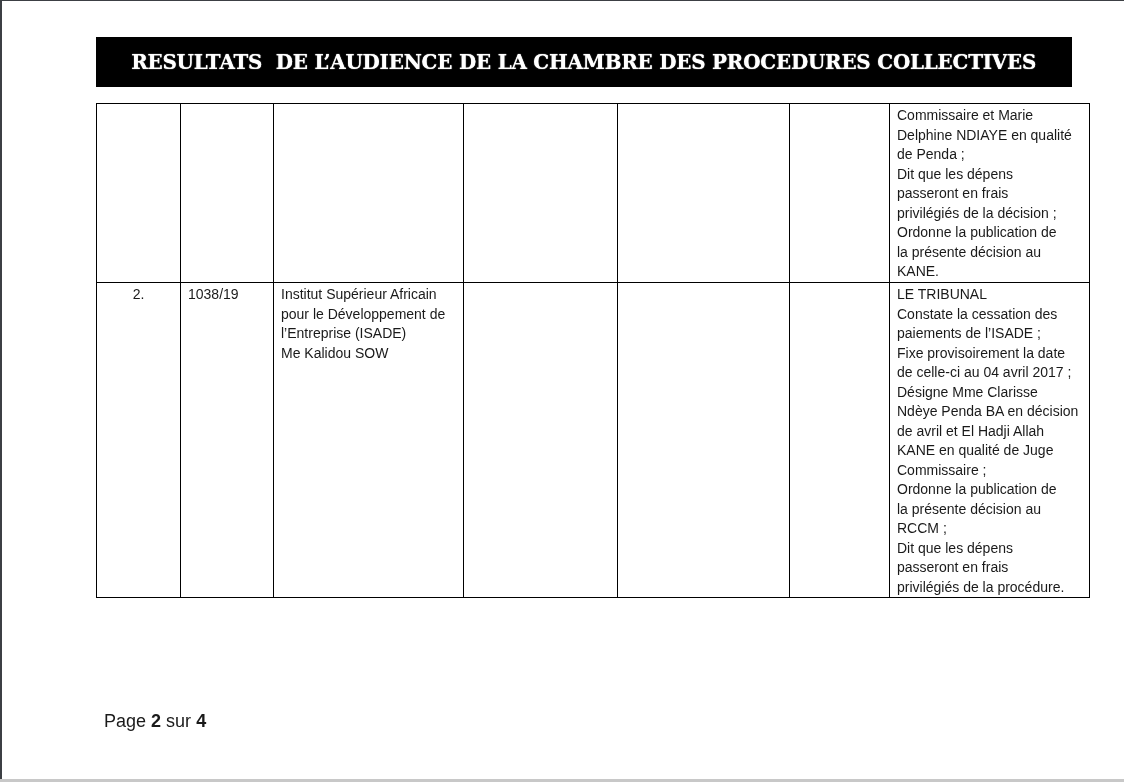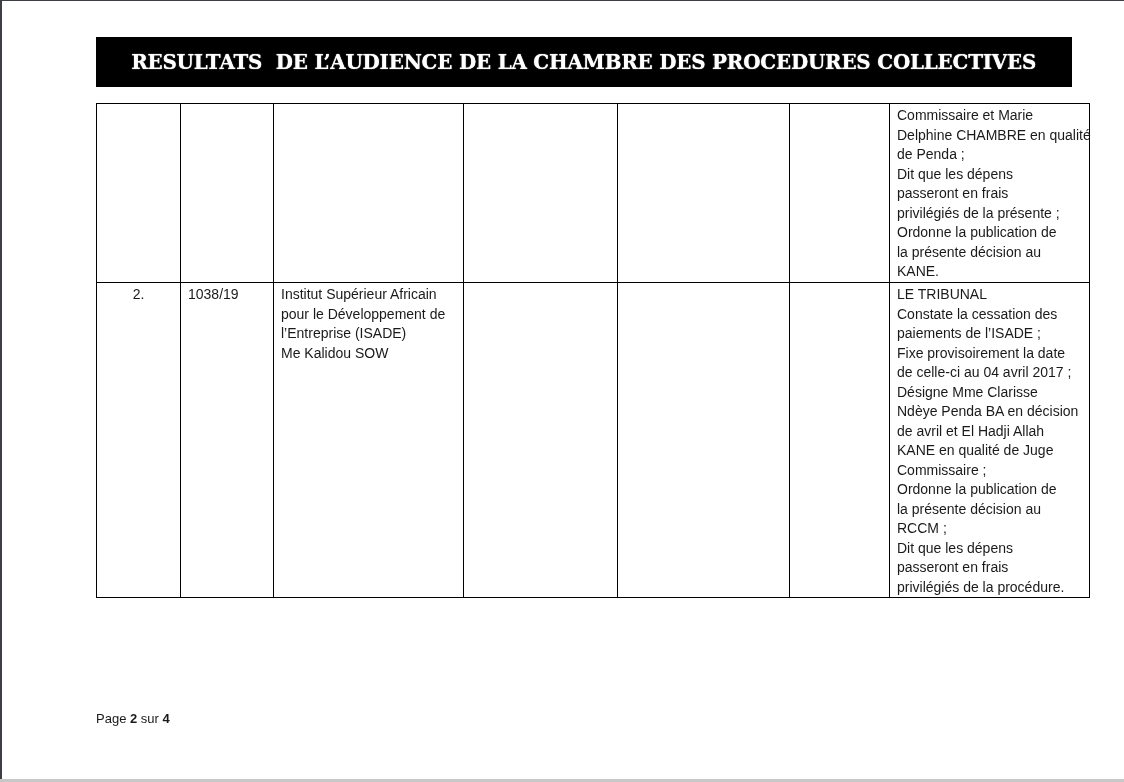--- a/index.html
+++ b/index.html
@@ -36,22 +36,22 @@
       padding: 2px 7px 0 7px;
       font-size: 14px; line-height: 19.5px;
       color: #1a1a1a;
     }
     td.num-cell { vertical-align: middle; text-align: center; padding: 0; }
     .line { display: block; white-space: nowrap; }
     .row1 td { height: 176px; }
     .row2 td { height: 310px; }
 
     .footer {
-      position: absolute; left: 96px; top: 711px;
-      font-size: 13px; color: #1a1a1a; text-align: right;
+      position: absolute; left: 104px; top: 711px;
+      font-size: 18px; color: #1a1a1a; text-align: right;
     }
     .footer b { font-weight: bold; }
   </style>
 </head>
 <body>
 
 <div class="frame-top"></div>
 <div class="frame-left"></div>
 <div class="frame-bottom"></div>
 
@@ -72,25 +72,25 @@
   <tbody>
     <tr class="row1">
       <td class="num-cell"></td>
       <td></td>
       <td></td>
       <td></td>
       <td></td>
       <td></td>
       <td>
           <span class="line">Commissaire et Marie</span>
-          <span class="line">Delphine CHAMBRE en qualité</span>
+          <span class="line">Delphine NDIAYE en qualité</span>
           <span class="line">de Penda ;</span>
           <span class="line">Dit que les dépens</span>
           <span class="line">passeront en frais</span>
-          <span class="line">privilégiés de la présente ;</span>
+          <span class="line">privilégiés de la décision ;</span>
           <span class="line">Ordonne la publication de</span>
           <span class="line">la présente décision au</span>
           <span class="line">KANE.</span>
         </td>
     </tr>
     <tr class="row2">
       <td class="num-cell">2.</td>
       <td>1038/19</td>
       <td>
           <span class="line">Institut Supérieur Africain</span>

